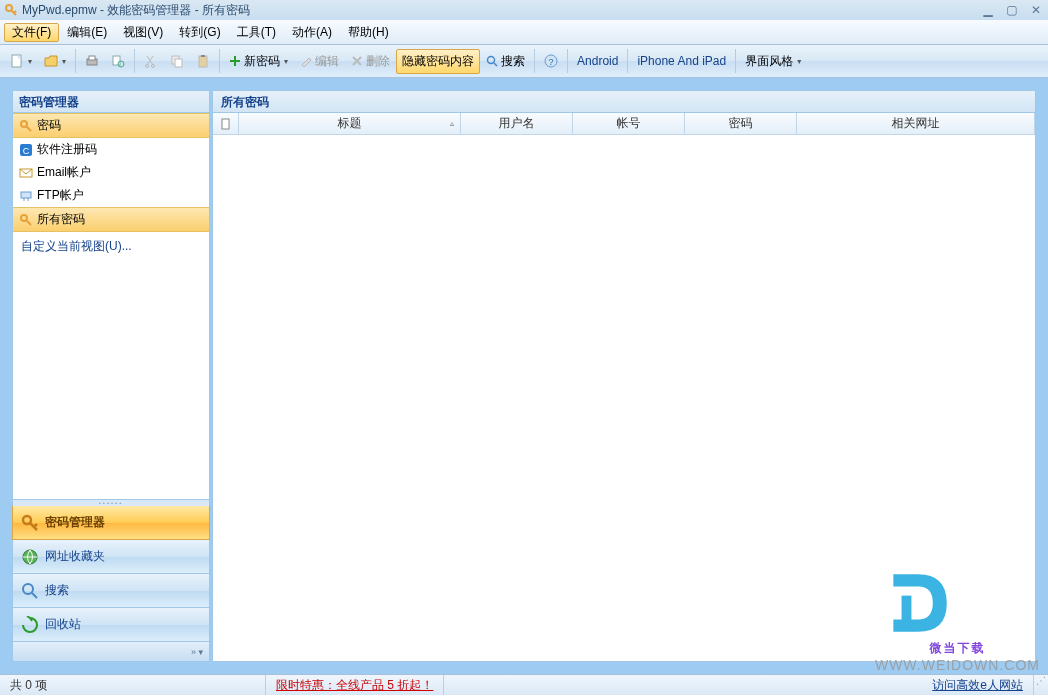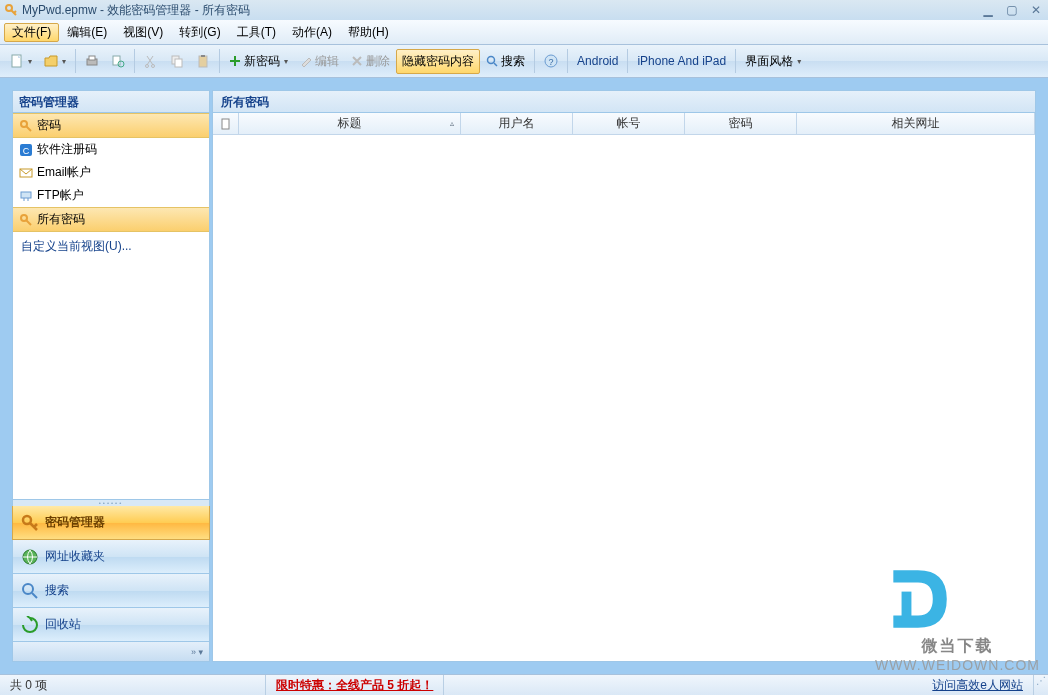--- a/index.html
+++ b/index.html
@@ -41,28 +41,28 @@
 
 .content { flex: 1; background: #fff; border: 1px solid #9ec7e8; display: flex; flex-direction: column; }
 .content-header { height: 22px; background: linear-gradient(#e6f0fa,#d2e5f5); border-bottom: 1px solid #9ec7e8; padding: 3px 8px; color: #15428b; font-weight: bold; }
 .table-header { display: flex; background: linear-gradient(#f8fbfe,#e4eff9); border-bottom: 1px solid #c2d6ea; height: 22px; }
 .th { border-right: 1px solid #c2d6ea; display: flex; align-items: center; justify-content: center; font-size: 12px; color: #333; position: relative; }
 .th .sort-ind { position: absolute; right: 6px; font-size: 8px; color: #567; }
 .table-body { flex: 1; background: #fff; }
 
 .statusbar { height: 21px; border-top: 1px solid #a7c1dc; background: linear-gradient(#f0f6fc,#dae8f6); display: flex; align-items: flex-start; font-size: 12px; color: #333; }
 .status-cell { padding: 0 10px; border-right: 1px solid #b9cfe4; height: 100%; display: flex; align-items: center; }
-.status-cell.promo a { color: #c00; text-decoration: underline; font-weight: bold; }
+.status-cell.promo a { color: #c00; text-decoration: underline; }
 .status-spacer { flex: 1; }
 .status-cell a.site { color: #15428b; text-decoration: underline; }
 .resize-grip { width: 14px; text-align: center; color: #89a8c4; font-size: 10px; }
 
 .watermark { position: absolute; right: 8px; bottom: 26px; text-align: center; color: #666; opacity: 0.85; pointer-events: none; }
 .watermark .dlogo { width: 86px; height: 74px; }
-.watermark .wm-t1 { font-size: 16px; font-weight: bold; color: #737373; letter-spacing: 2px; }
+.watermark .wm-t1 { font-size: 12px; font-weight: bold; color: #6d28d9; letter-spacing: 2px; }
 .watermark .wm-t2 { font-size: 14px; color: #999; letter-spacing: 1px; }
 
 svg { display: block; }
 </style>
 </head>
 <body>
 
 <div class="titlebar">
   <span class="key-icon">
     <svg width="14" height="14">

